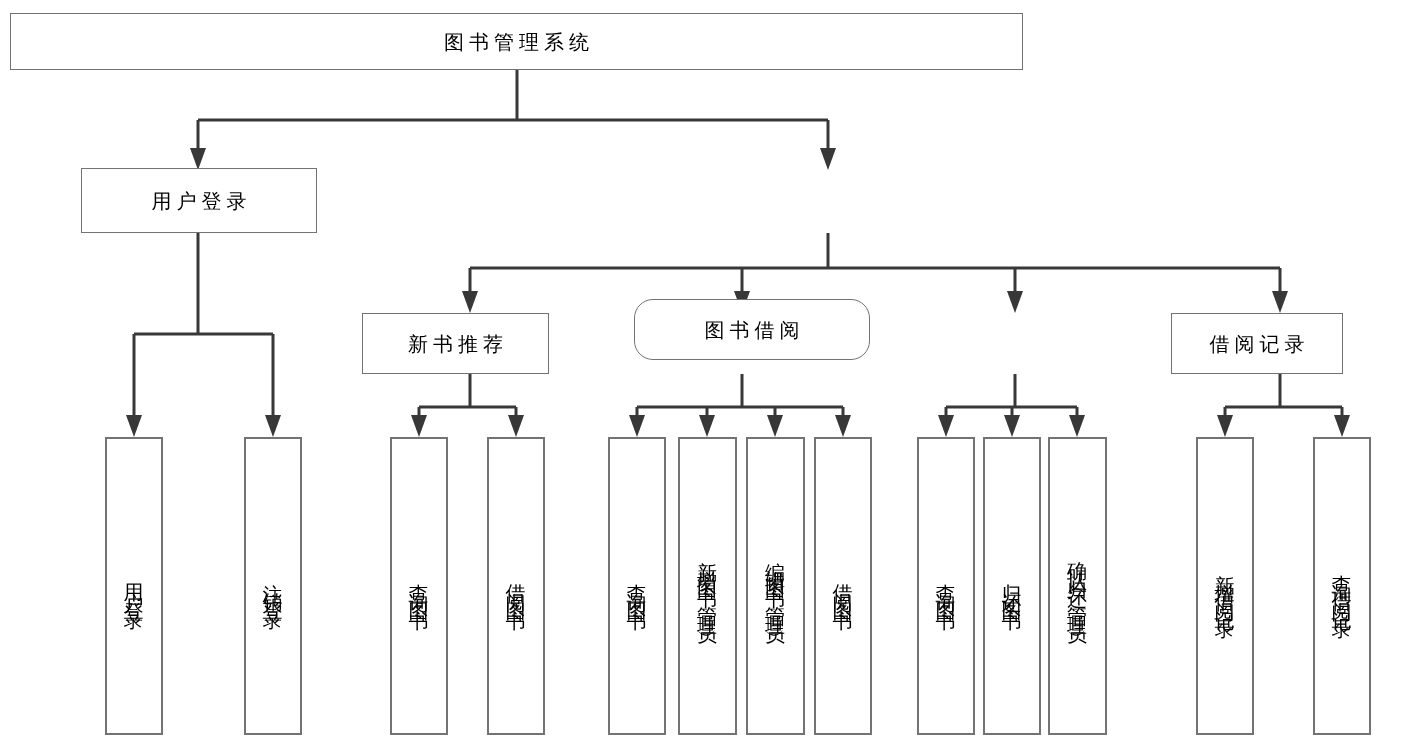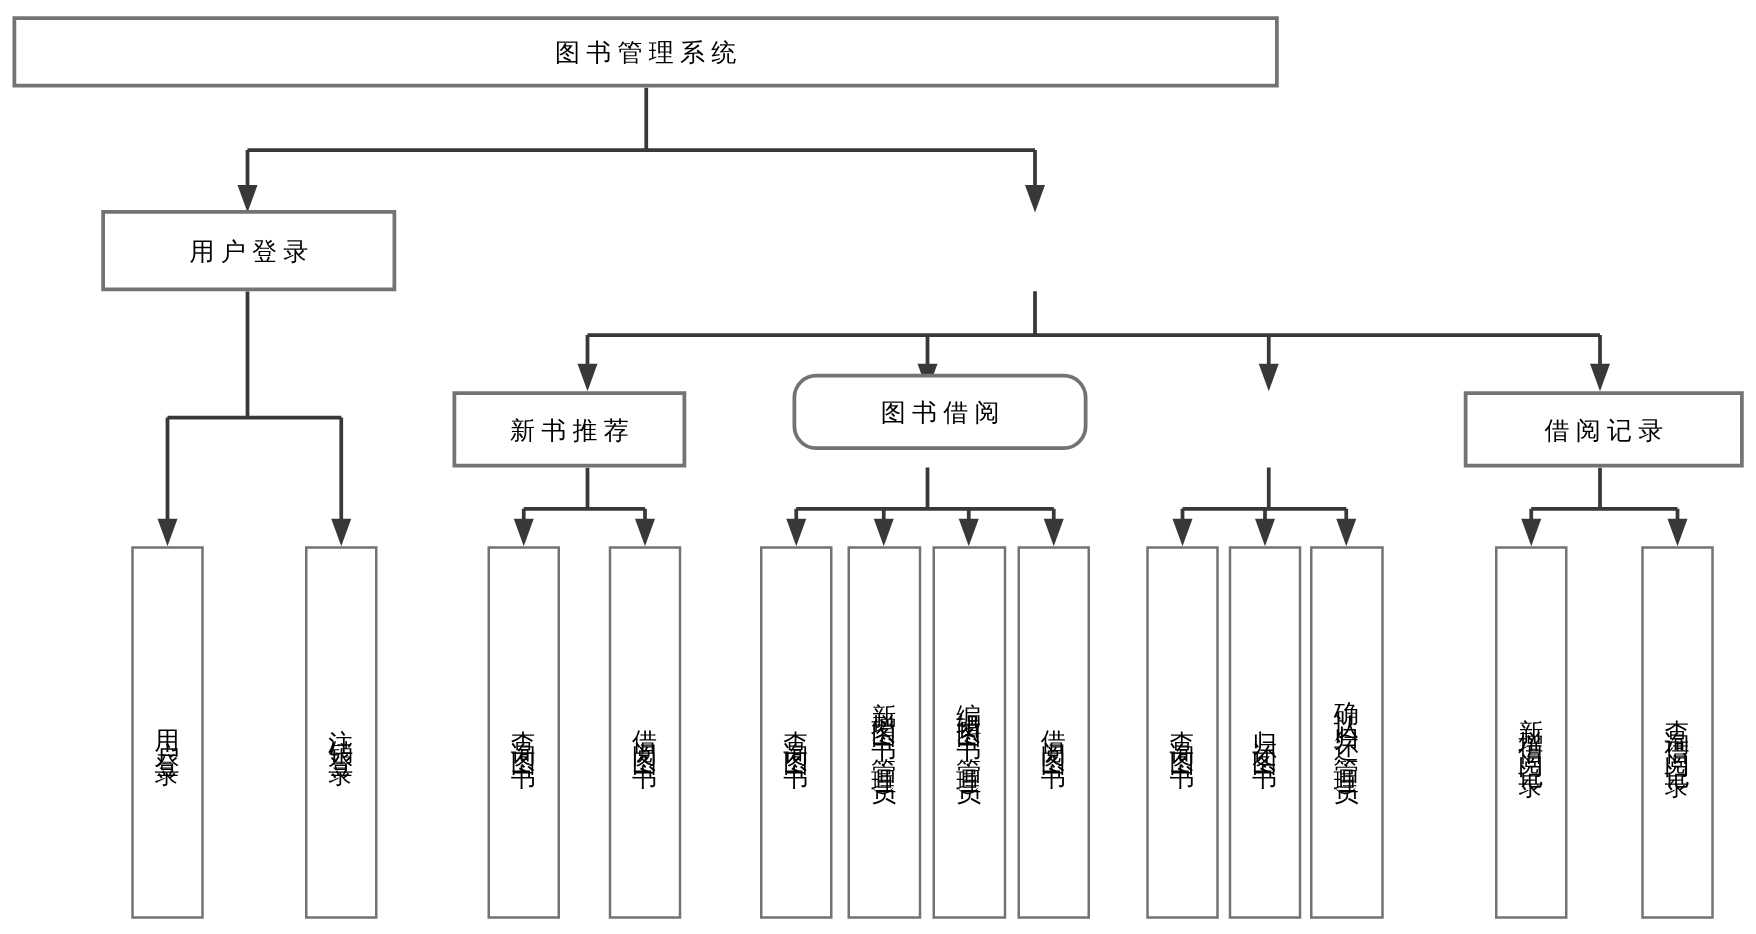--- a/index.html
+++ b/index.html
@@ -11,21 +11,21 @@
     overflow:hidden;
   }
   .wires { position:absolute; left:0; top:0; z-index:1; }
   .wire  { fill:none; stroke:#383838; stroke-width:3; }
   .head  { fill:#383838; stroke:none; }
 
   .node {
     position:absolute;
     box-sizing:border-box;
     background:#ffffff;
-    border:3px solid #737373;
+    border:1px solid #737373;
     color:#000000;
     display:flex;
     align-items:center;
     justify-content:center;
     z-index:2;
     font-size:20px;
     letter-spacing:5px;
     text-indent:5px;
     line-height:1.2;
     white-space:nowrap;
@@ -93,21 +93,21 @@
       <polygon class="head" points="1334,415 1350,415 1342,437"></polygon>
     </g>
   </svg>
 
   <div class="node" style="left:10px; top:13px; width:1013px; height:57px;">图书管理系统</div>
 
   <div class="node" style="left:81px; top:168px; width:236px; height:65px;">用户登录</div>
 
   <div class="node" style="left:362px; top:313px; width:187px; height:61px;">新书推荐</div>
   <div class="node" style="left:634px; top:299px; width:236px; height:61px;border-radius:19px;">图书借阅</div>
-  <div class="node" style="left:1171px; top:313px; width:224px; height:61px;">借阅记录</div>
+  <div class="node" style="left:1171px; top:313px; width:172px; height:61px;">借阅记录</div>
 
   <div class="node v" style="left:105px; top:437px; width:58px; height:298px;">用户登录</div>
   <div class="node v" style="left:244px; top:437px; width:58px; height:298px;">注销登录</div>
 
   <div class="node v" style="left:390px; top:437px; width:58px; height:298px;">查询图书</div>
   <div class="node v" style="left:487px; top:437px; width:58px; height:298px;">借阅图书</div>
 
   <div class="node v" style="left:608px; top:437px; width:58px; height:298px;">查询图书</div>
   <div class="node v" style="left:678px; top:437px; width:59px; height:298px;">新增图书（管理员）</div>
   <div class="node v" style="left:746px; top:437px; width:59px; height:298px;">编辑图书（管理员）</div>

